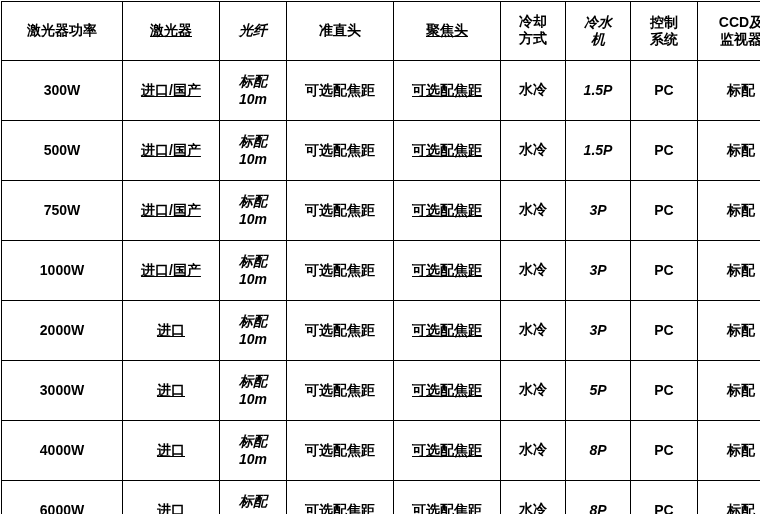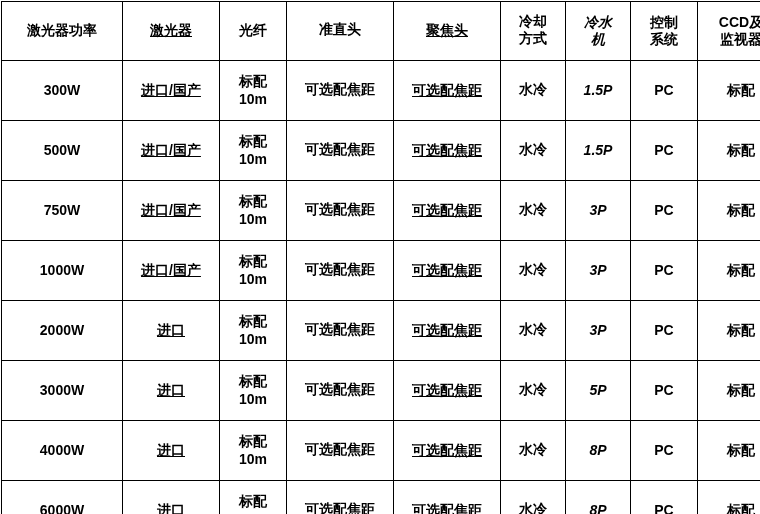--- a/index.html
+++ b/index.html
@@ -32,22 +32,22 @@
   }
   .spec-table thead th {
     height: 54px;
     font-size: 14px;
   }
   .spec-table tbody td {
     height: 55px;
   }
   .col-0 { width: 118px; }
   .col-1 { width: 94px; text-decoration: underline; }
-  .col-2 { width: 64px; }
-  .col-3 { width: 104px; font-family: Liberation Mono, monospace; }
+  .col-2 { width: 64px; font-style: italic; }
+  .col-3 { width: 104px; }
   .col-4 { width: 104px; text-decoration: underline; }
   .col-5 { width: 62px; font-family: Liberation Mono, monospace; }
   .col-6 { width: 62px; font-style: italic; }
   .col-7 { width: 64px; }
   .col-8 { width: 84px; }
   .cell-stack {
     display: block;
   }
   .fiber-cell span {
     display: block;

